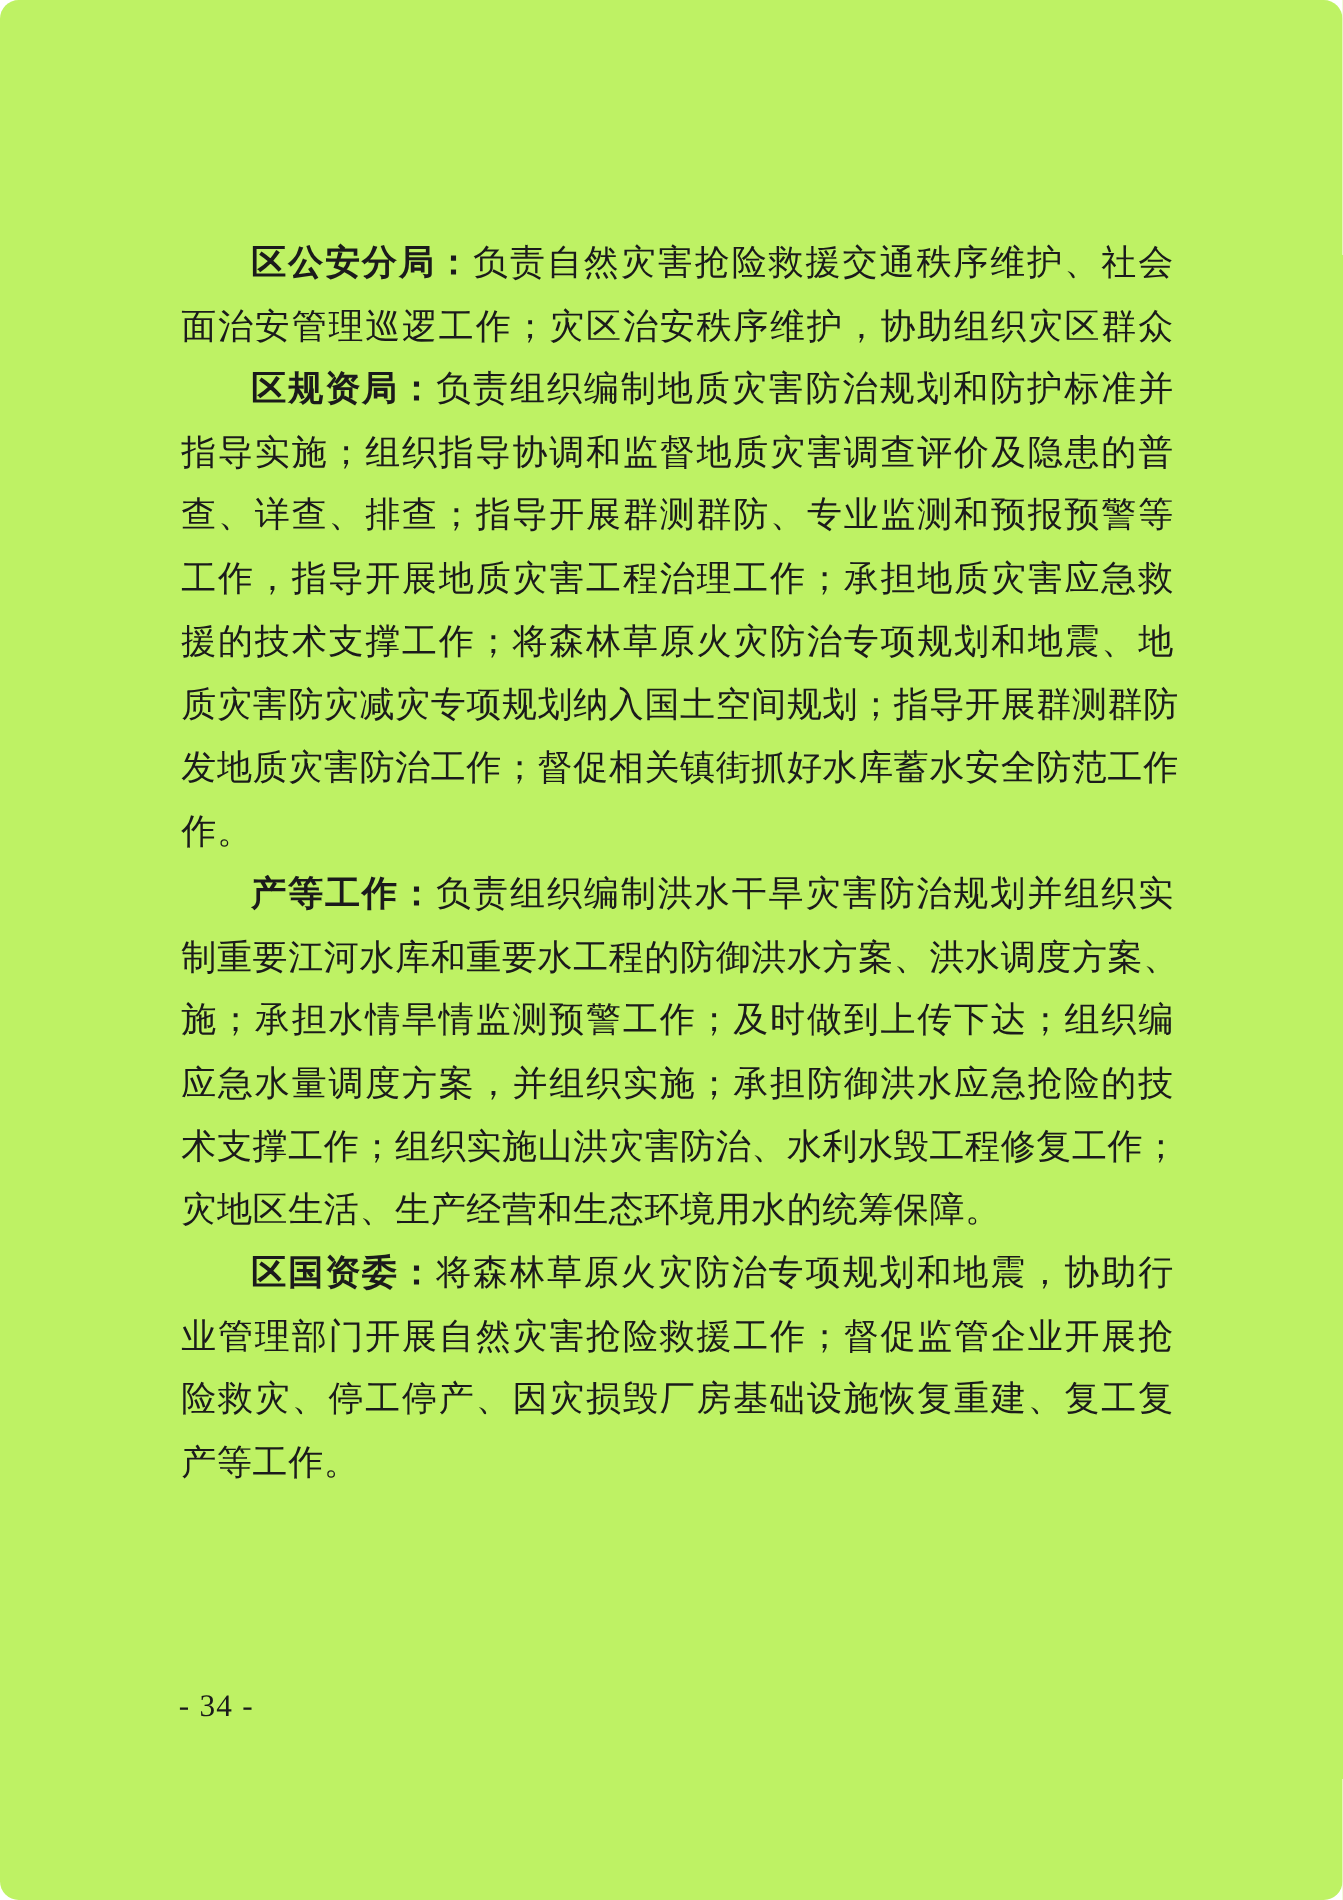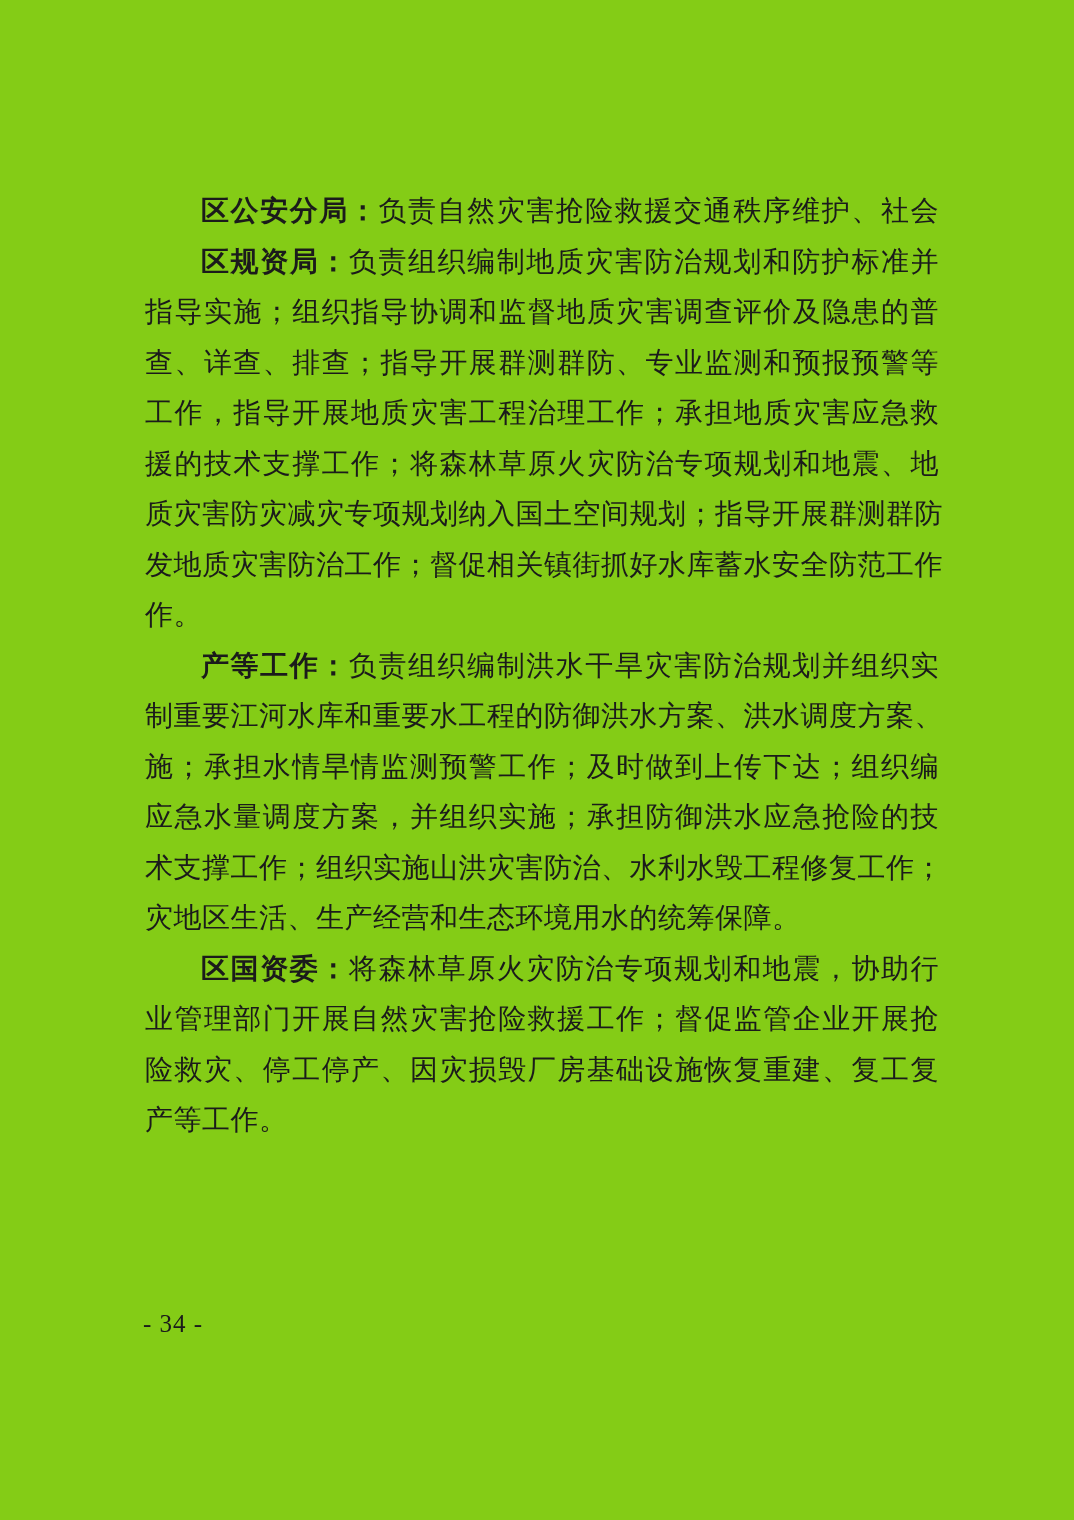--- a/index.html
+++ b/index.html
@@ -4,24 +4,25 @@
 <style>
   html, body {
     margin: 0;
     padding: 0;
     background: #ffffff;
   }
   .page {
     position: relative;
     width: 1074px;
     height: 1520px;
-    background: #84cc16;
+    background: #bef264;
     color: #1b1b1b;
     font-family: "Liberation Serif", serif;
     overflow: hidden;
+    border-radius: 15px;
   }
   .body-text {
     position: absolute;
     left: 145px;
     top: 186px;
     width: 794px;
   }
   .para {
     margin: 0;
     padding: 0;
@@ -41,37 +42,38 @@
   }
   .line.last {
     text-align-last: left;
   }
   .dept {
     font-weight: bold;
   }
   .page-number {
     position: absolute;
     left: 143px;
-    top: 1310px;
+    top: 1352px;
     font-size: 25px;
     line-height: 28px;
     letter-spacing: 1px;
     color: #1b1b1b;
     font-family: "Liberation Serif", serif;
   }
 </style>
 </head>
 <body>
 
 <div class="page">
 
   <div class="body-text">
 
     <div class="para">
       <div class="line first"><span class="dept">区公安分局：</span><span>负责自然灾害抢险救援交通秩序维护、社会</span></div>
+      <div class="line"><span>面治安管理巡逻工作；灾区治安秩序维护，协助组织灾区群众</span></div>
     </div>
 
     <div class="para">
       <div class="line first"><span class="dept">区规资局：</span><span>负责组织编制地质灾害防治规划和防护标准并</span></div>
       <div class="line"><span>指导实施；组织指导协调和监督地质灾害调查评价及隐患的普</span></div>
       <div class="line"><span>查、详查、排查；指导开展群测群防、专业监测和预报预警等</span></div>
       <div class="line"><span>工作，指导开展地质灾害工程治理工作；承担地质灾害应急救</span></div>
       <div class="line"><span>援的技术支撑工作；将森林草原火灾防治专项规划和地震、地</span></div>
       <div class="line"><span>质灾害防灾减灾专项规划纳入国土空间规划；指导开展群测群防</span></div>
       <div class="line"><span>发地质灾害防治工作；督促相关镇街抓好水库蓄水安全防范工作</span></div>

